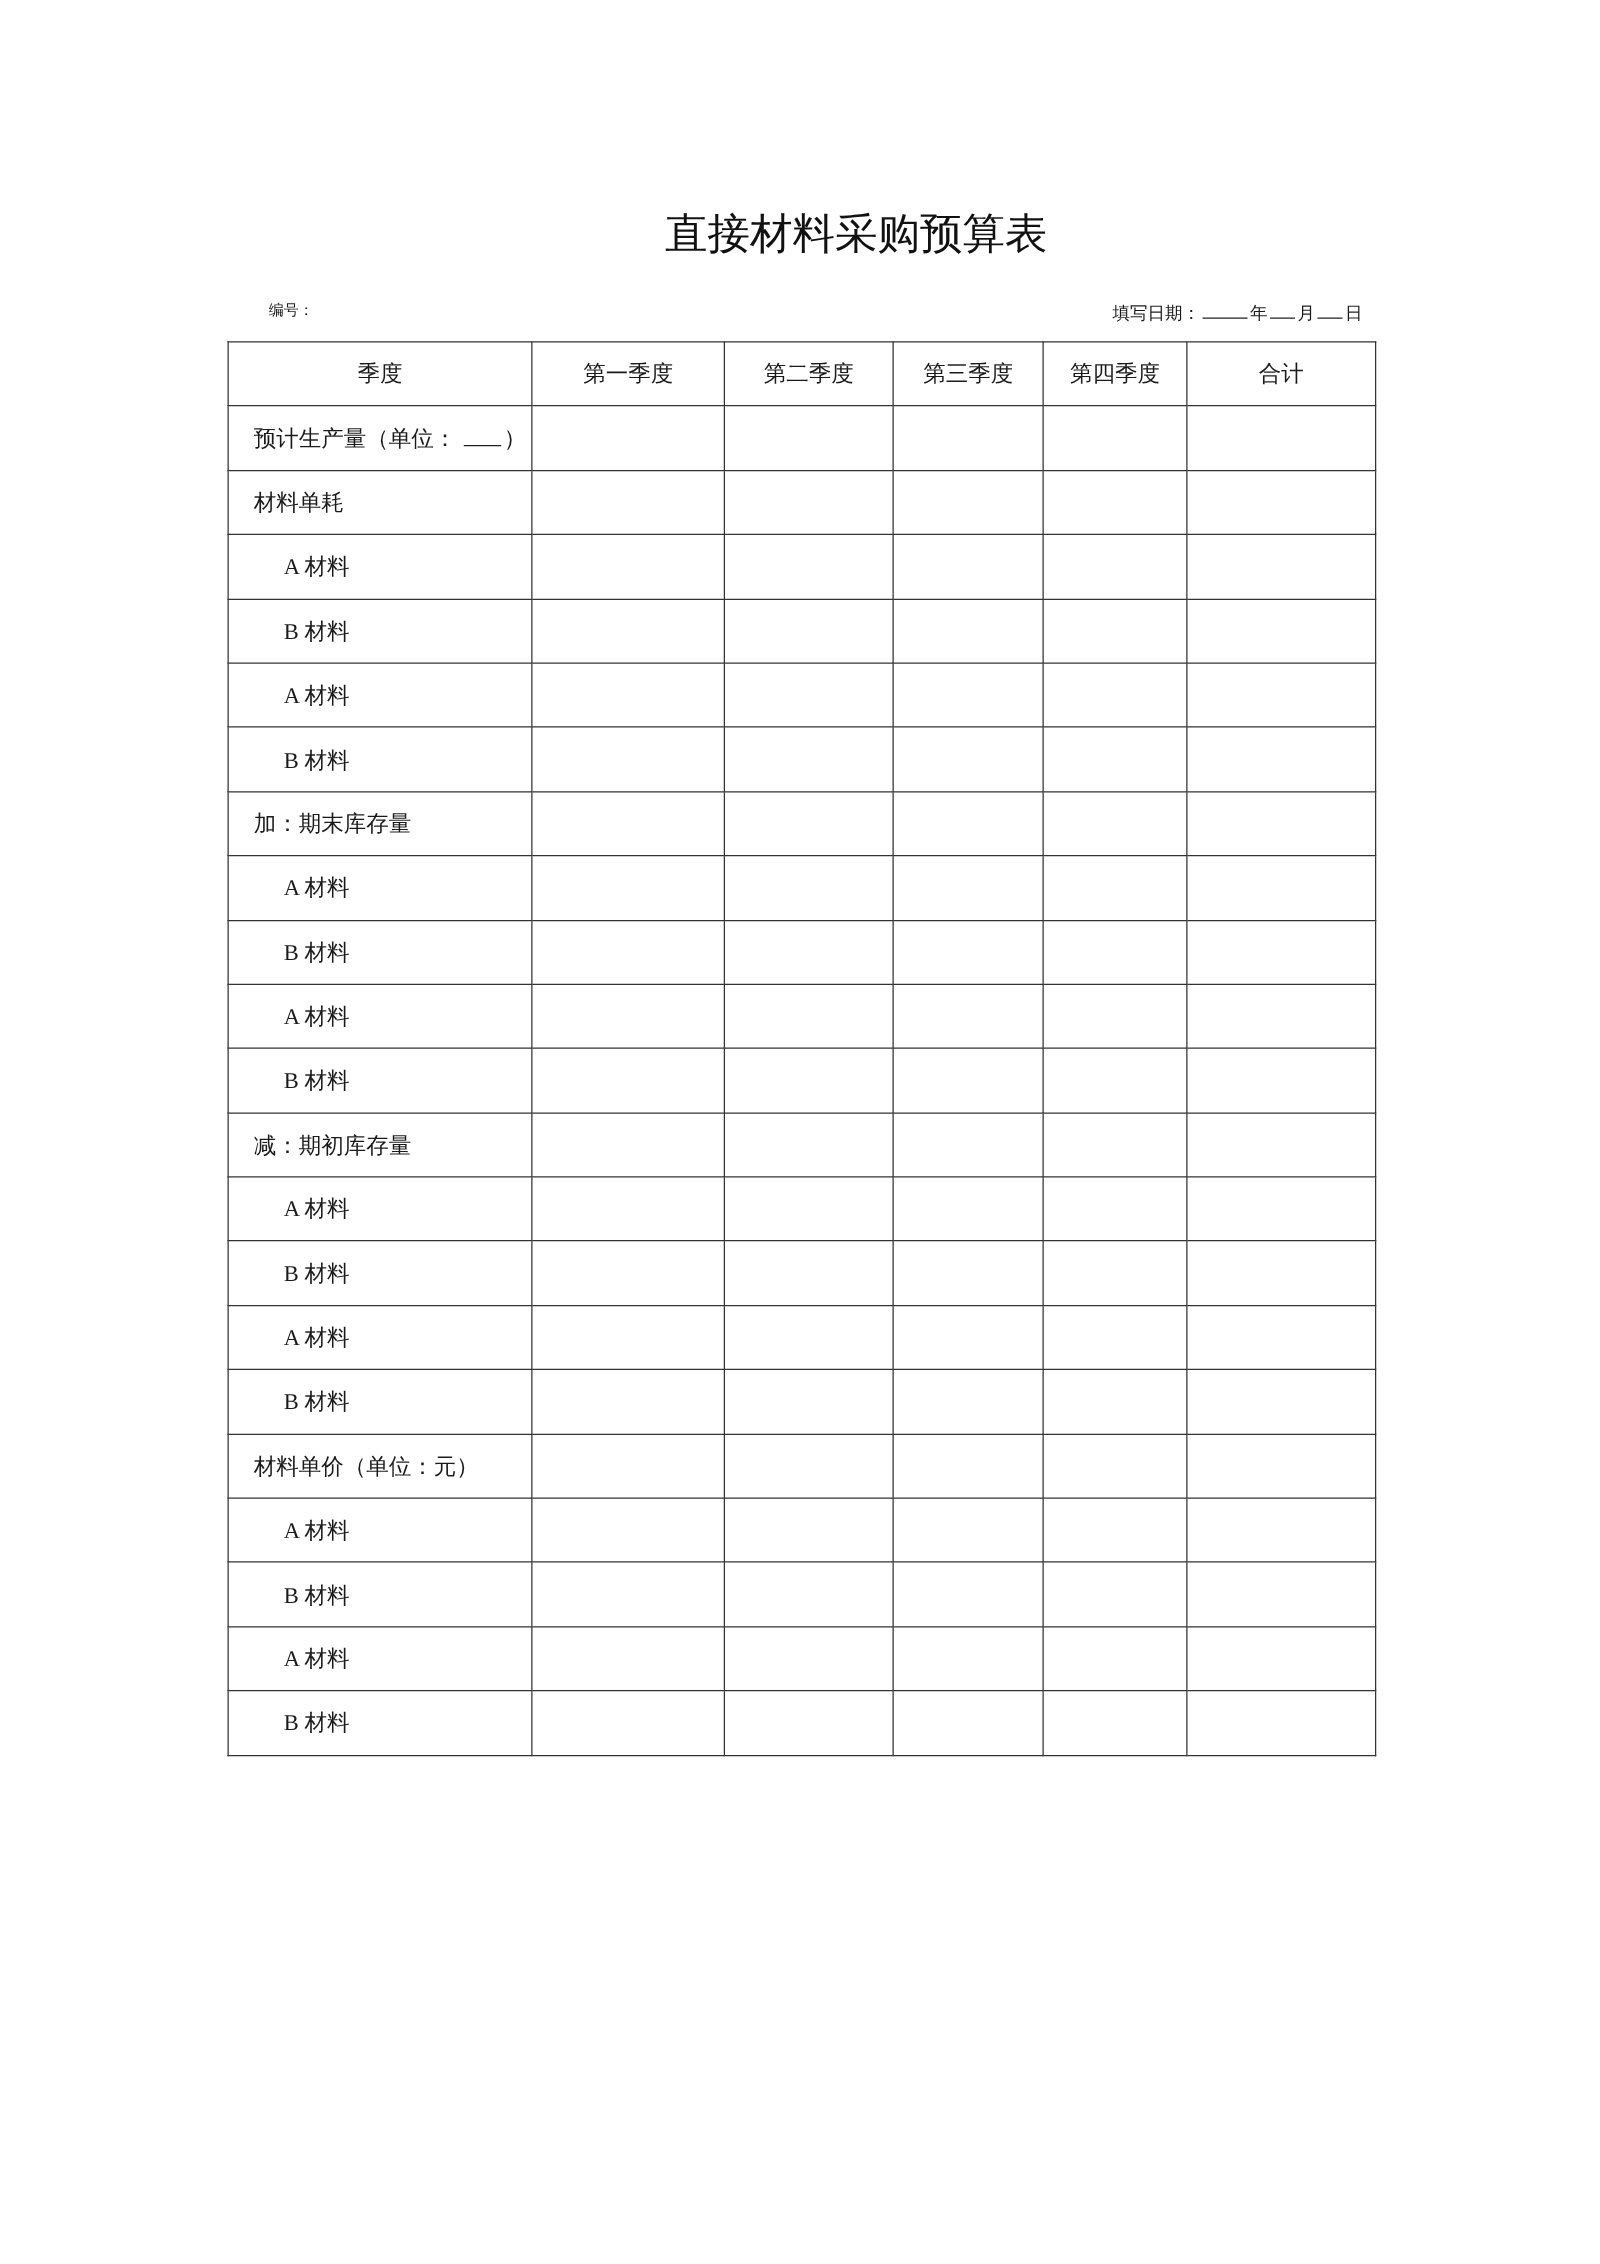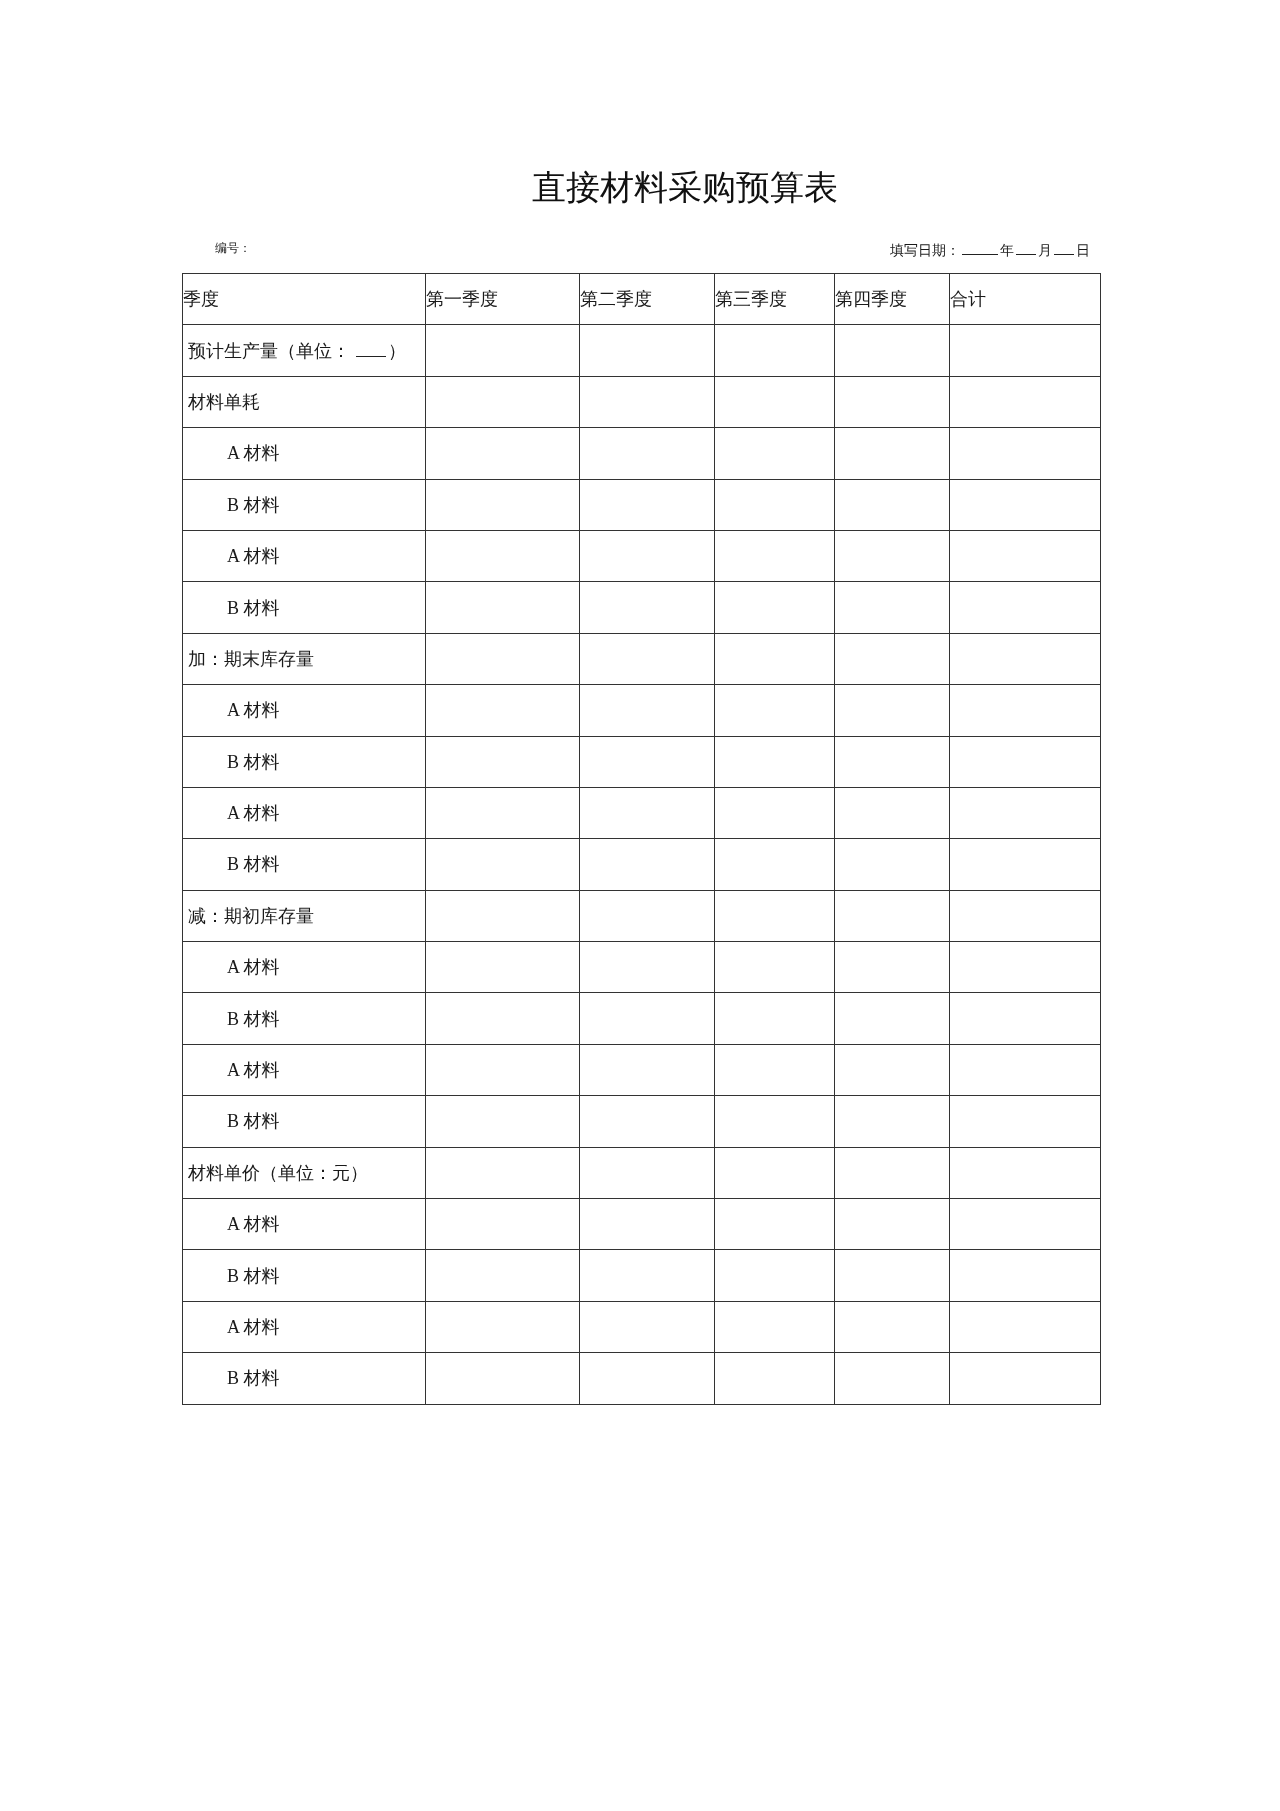--- a/index.html
+++ b/index.html
@@ -62,25 +62,25 @@
     }
     .budget-table td, .budget-table th {
       border: 1.5px solid #333;
       height: 51.4px;
       padding: 0;
       font-size: 18px;
       font-weight: normal;
       box-sizing: border-box;
     }
     .budget-table th {
-      text-align: left;
+      text-align: center;
     }
     .budget-table td.label {
       text-align: left;
-      padding-left: 5px;
+      padding-left: 20px;
       white-space: nowrap;
     }
     .budget-table td.label.sub {
       padding-left: 44px;
     }
     .budget-table td.cell {
       background: #fff;
     }
     .inline-blank {
       display: inline-block;

